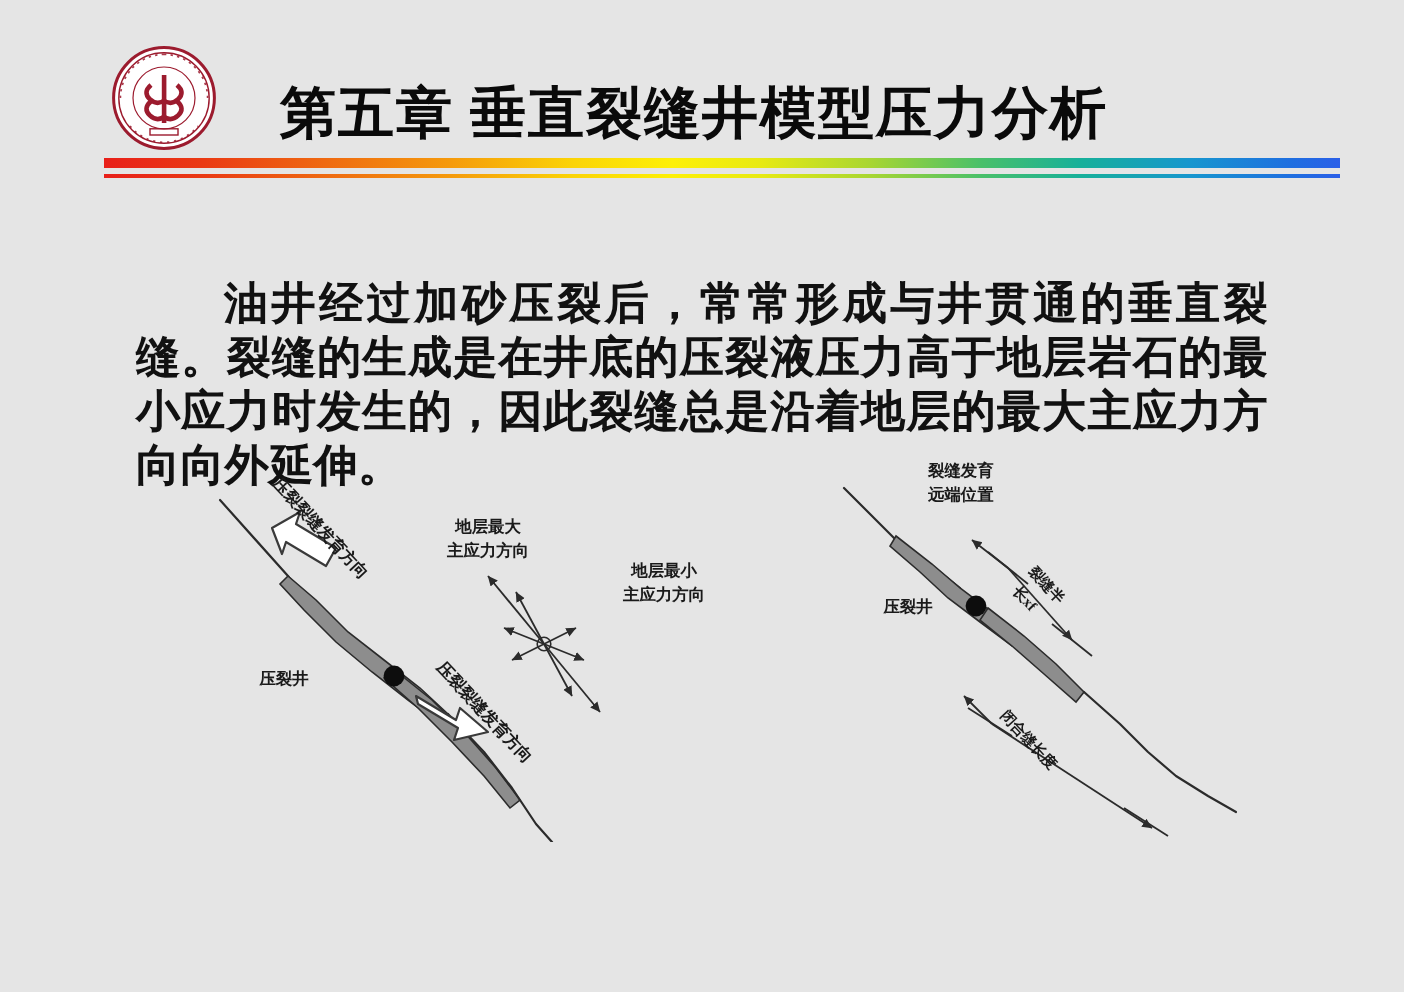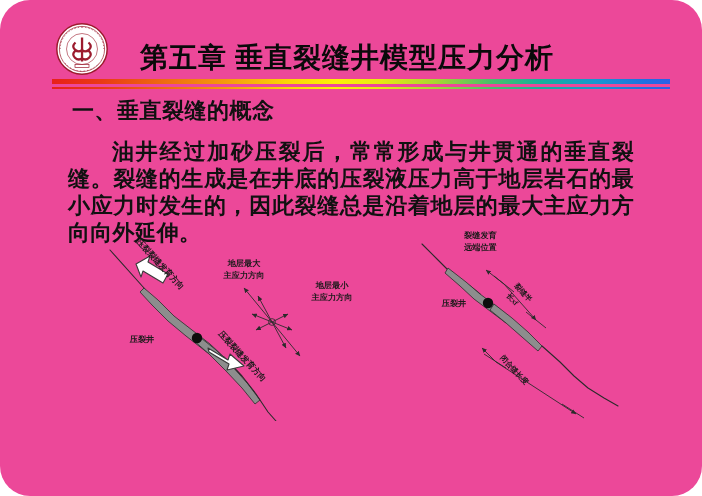--- a/index.html
+++ b/index.html
@@ -7,23 +7,22 @@
     padding: 0;
     background: #ffffff;
   }
   body {
     font-family: "Liberation Serif", "DejaVu Serif", serif;
   }
   #slide {
     position: relative;
     width: 702px;
     height: 496px;
-    background: #ec4899;
+    background: #e5e5e5;
     overflow: hidden;
-    border-radius: 30px;
   }
 
   
   #logo {
     position: absolute;
     left: 55px;
     top: 22px;
     width: 54px;
     height: 54px;
   }
@@ -169,21 +168,20 @@
       <rect x="25.9" y="15.5" width="2.3" height="24" fill="#9c1b2e"></rect>
       <rect x="20" y="42.4" width="14" height="3.1" fill="none" stroke="#9c1b2e" stroke-width="0.7"></rect>
     </svg>
   </div>
 
   <div id="title">第五章 垂直裂缝井模型压力分析</div>
 
   <div id="rainbow-thick" class="rainbow"></div>
   <div id="rainbow-thin" class="rainbow"></div>
 
-  <div id="section-heading">一、垂直裂缝的概念</div>
 
   <div id="body-text">油井经过加砂压裂后，常常形成与井贯通的垂直裂缝。裂缝的生成是在井底的压裂液压力高于地层岩石的最小应力时发生的，因此裂缝总是沿着地层的最大主应力方向向外延伸。</div>
 
   <div id="figures">
 
     <svg id="fig-left" class="fig-svg" width="285" height="195" viewBox="0 0 285 195">
 
       <path class="frac-line" d="M18 24 L52 62 L62 76 L72 88 L86 100 L99 109"></path>
       <path class="frac-fill" d="M52 62 L66 74 L82 90 L100 104 L118 118 L132 131
                L128 136 L112 124 L94 110 L76 95 L60 79 L48 66 Z"></path>

